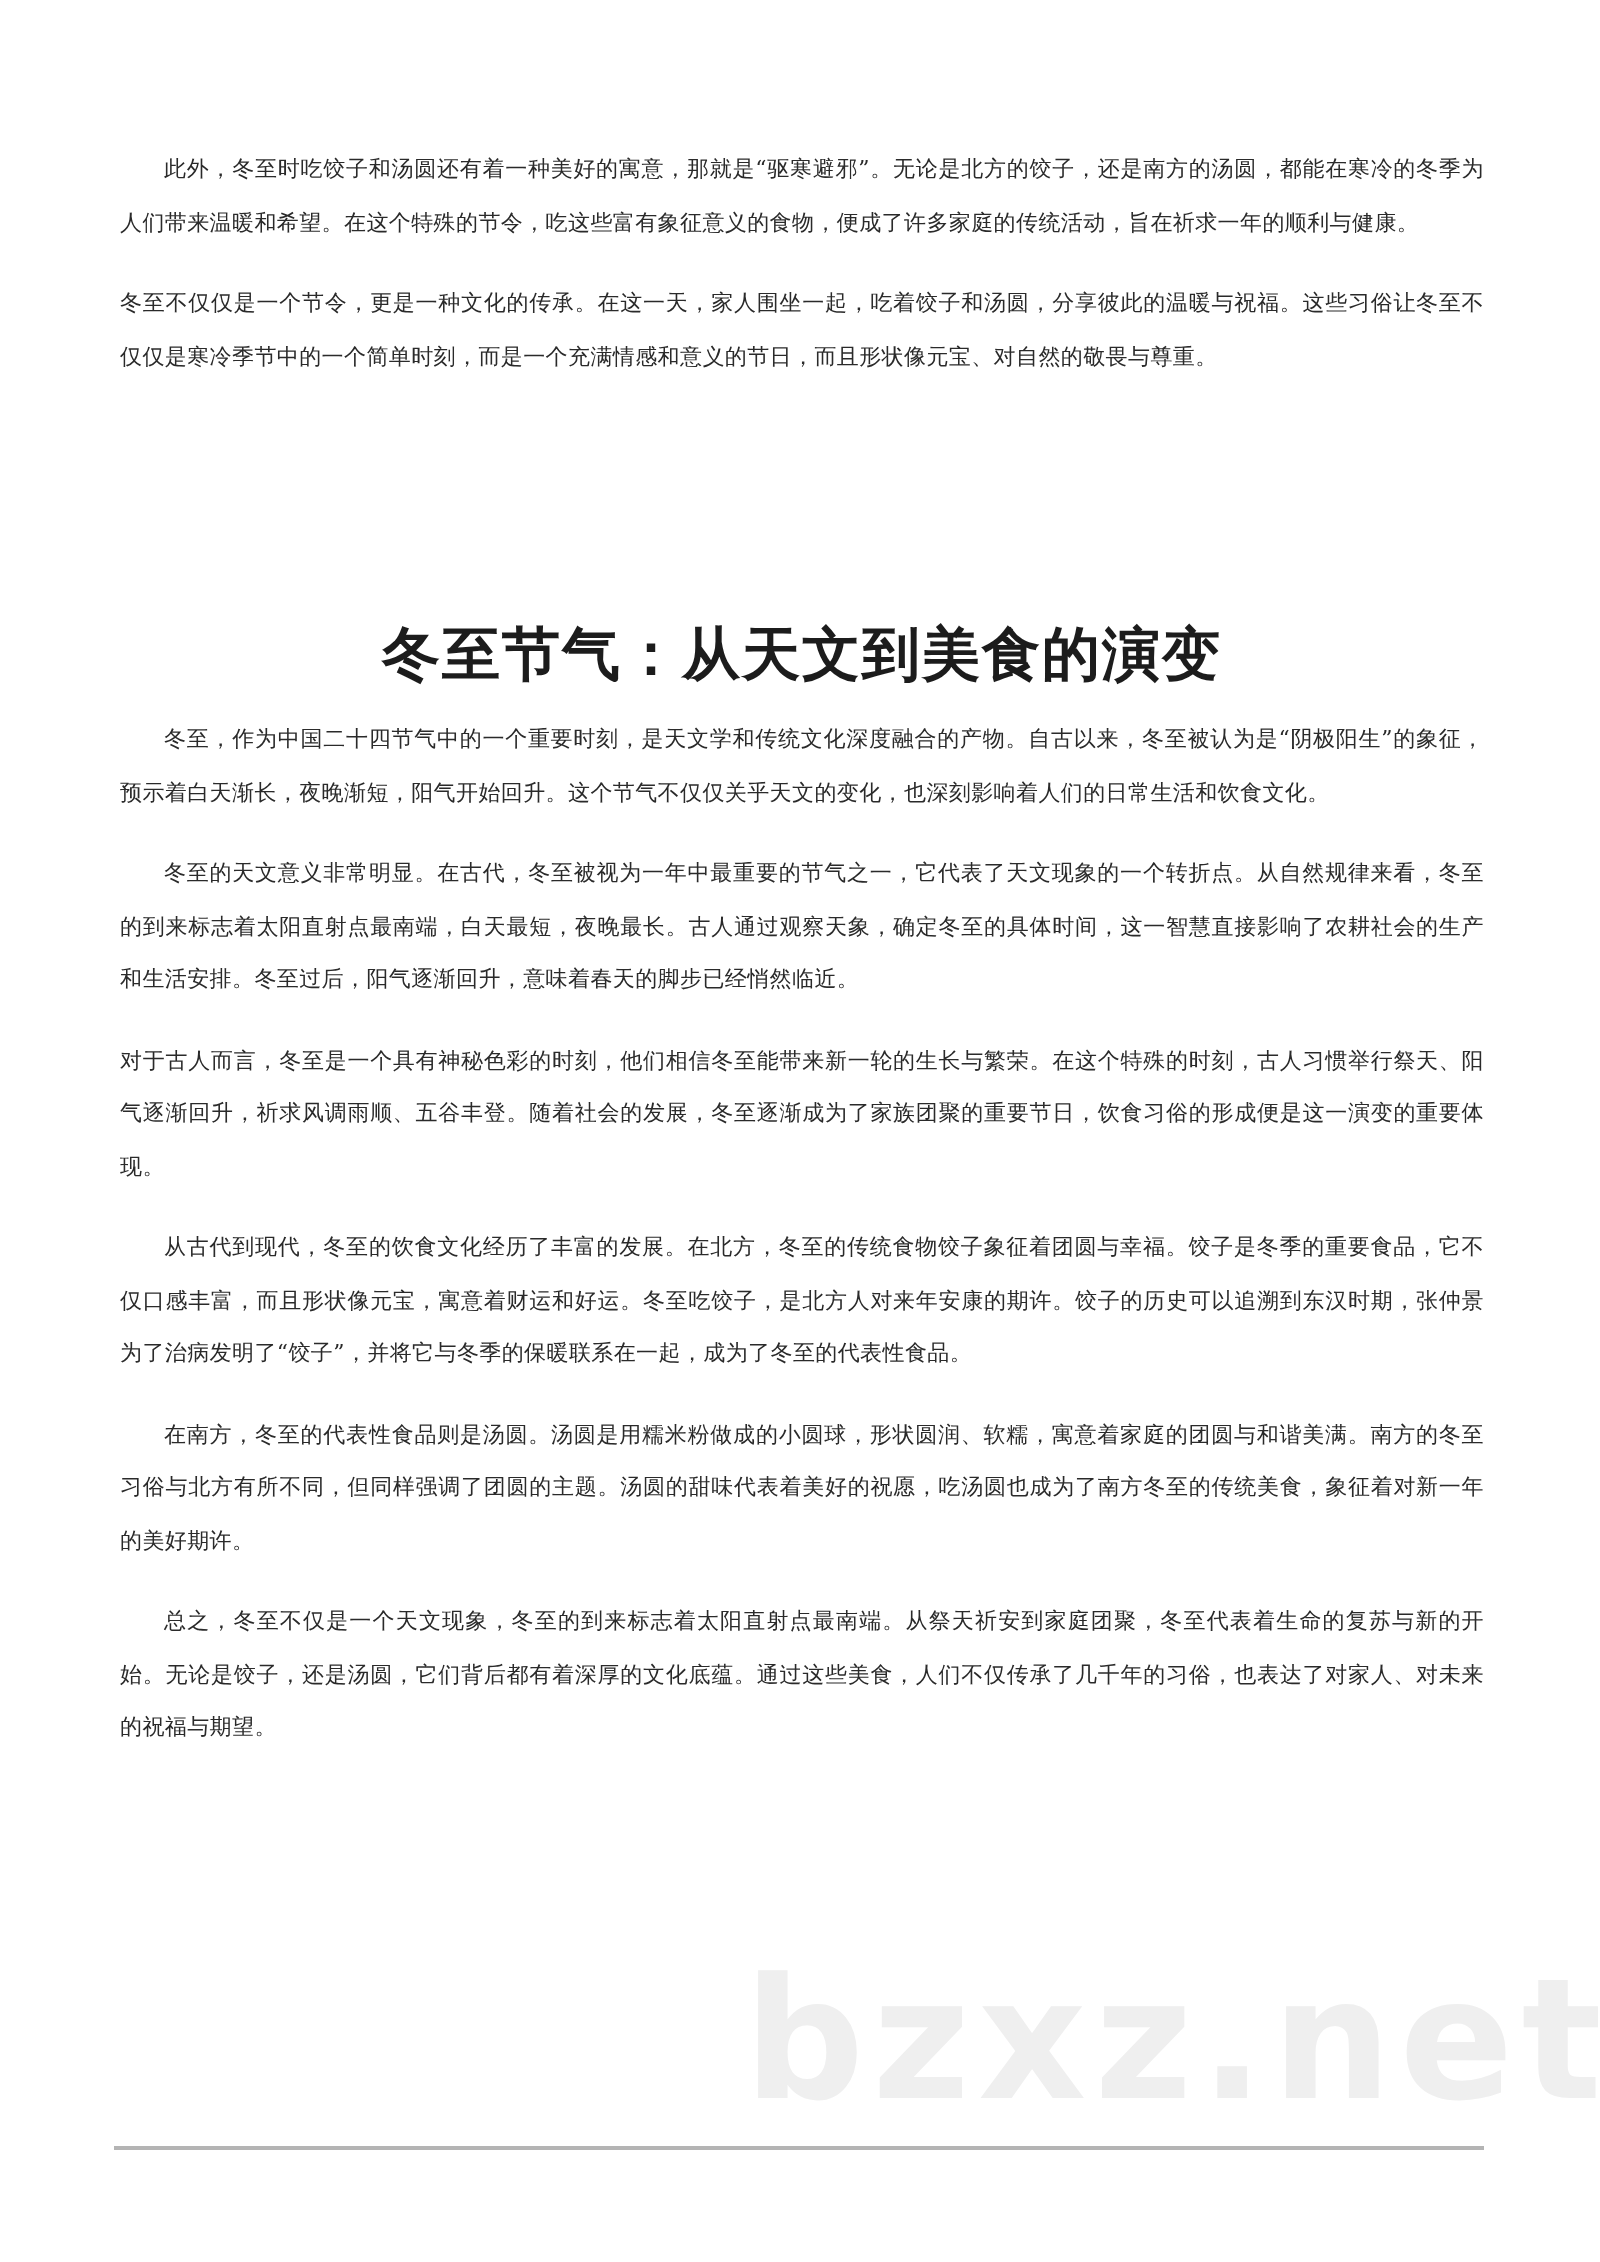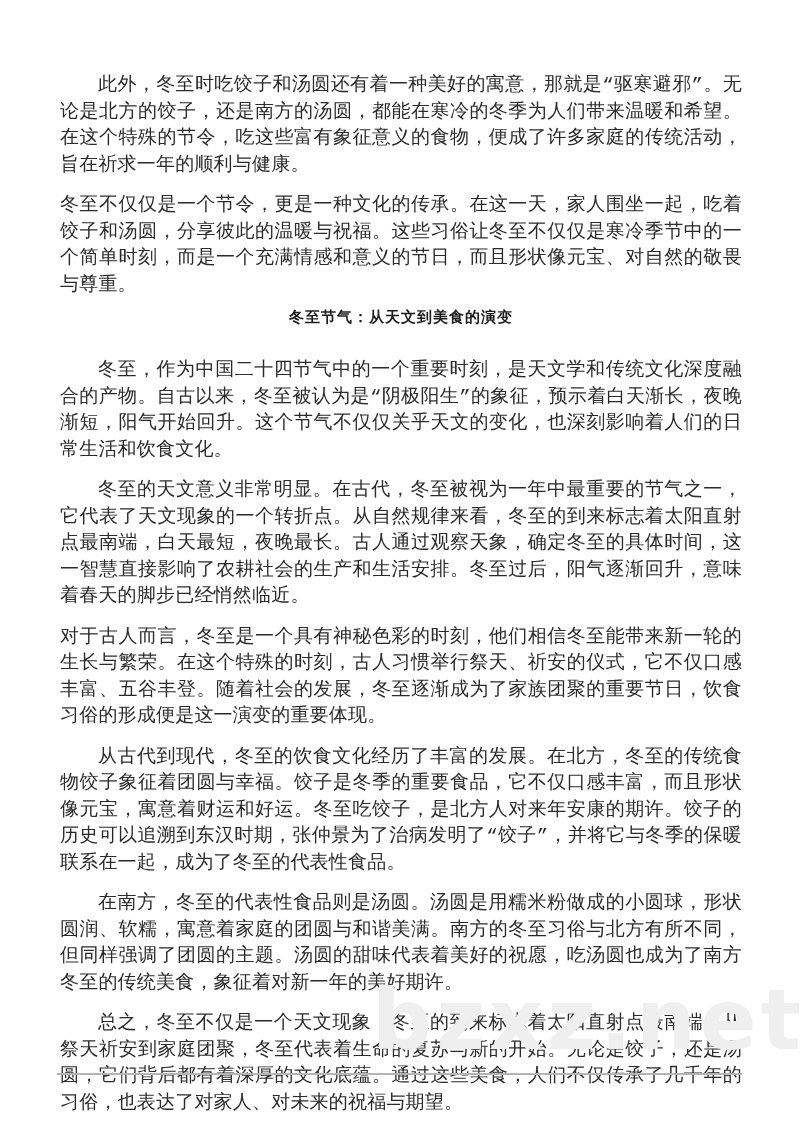--- a/index.html
+++ b/index.html
@@ -4,32 +4,31 @@
   <style>
     html, body { margin: 0; padding: 0; background: #ffffff; }
     body {
       width: 800px; height: 1131px; position: relative; overflow: hidden;
       font-family: "DejaVu Serif", "Liberation Serif", serif;
       color: #2a2a2a;
     }
     .page { position: absolute; left: 60px; top: 72px; width: 682px; }
     p {
       margin: 0 0 14px 0;
-      font-size: 19px;
+      font-size: 11px;
       line-height: 26.5px;
       text-align: justify;
       letter-spacing: 0.2px;
-      font-family: Liberation Mono, monospace;
     }
     p.indent { text-indent: 2em; }
     h1 {
       position: absolute; left: 0; top: 236px; width: 682px;
       margin: 0; text-align: center;
       font-family: "DejaVu Sans", "Liberation Sans", sans-serif;
-      font-size: 15px; font-weight: bold; color: #1c1c1c;
+      font-size: 29px; font-weight: bold; color: #1c1c1c;
       letter-spacing: 1px;
     }
     .section2 { position: absolute; left: 0; top: 285px; width: 682px; }
     .watermark {
       position: absolute; left: 372px; top: 978px;
       font-family: "DejaVu Sans", "Liberation Sans", sans-serif;
       font-size: 84px; font-weight: bold; color: #efefef;
       letter-spacing: 4px; line-height: 1;
       user-select: none;
     }
@@ -50,21 +49,21 @@
   <div>
     <p class="indent">此外，冬至时吃饺子和汤圆还有着一种美好的寓意，那就是“驱寒避邪”。无论是北方的饺子，还是南方的汤圆，都能在寒冷的冬季为人们带来温暖和希望。在这个特殊的节令，吃这些富有象征意义的食物，便成了许多家庭的传统活动，旨在祈求一年的顺利与健康。</p>
     <p>冬至不仅仅是一个节令，更是一种文化的传承。在这一天，家人围坐一起，吃着饺子和汤圆，分享彼此的温暖与祝福。这些习俗让冬至不仅仅是寒冷季节中的一个简单时刻，而是一个充满情感和意义的节日，而且形状像元宝、对自然的敬畏与尊重。</p>
   </div>
 
   <h1>冬至节气：从天文到美食的演变</h1>
 
   <div class="section2">
     <p class="indent">冬至，作为中国二十四节气中的一个重要时刻，是天文学和传统文化深度融合的产物。自古以来，冬至被认为是“阴极阳生”的象征，预示着白天渐长，夜晚渐短，阳气开始回升。这个节气不仅仅关乎天文的变化，也深刻影响着人们的日常生活和饮食文化。</p>
     <p class="indent">冬至的天文意义非常明显。在古代，冬至被视为一年中最重要的节气之一，它代表了天文现象的一个转折点。从自然规律来看，冬至的到来标志着太阳直射点最南端，白天最短，夜晚最长。古人通过观察天象，确定冬至的具体时间，这一智慧直接影响了农耕社会的生产和生活安排。冬至过后，阳气逐渐回升，意味着春天的脚步已经悄然临近。</p>
-    <p>对于古人而言，冬至是一个具有神秘色彩的时刻，他们相信冬至能带来新一轮的生长与繁荣。在这个特殊的时刻，古人习惯举行祭天、祈安的仪式，它不仅口感丰富、五谷丰登。随着社会的发展，冬至逐渐成为了家族团聚的重要节日，饮食习俗的形成便是这一演变的重要体现。</p>
+    <p>对于古人而言，冬至是一个具有神秘色彩的时刻，他们相信冬至能带来新一轮的生长与繁荣。在这个特殊的时刻，古人习惯举行祭天、阳气逐渐回升，祈求风调雨顺、五谷丰登。随着社会的发展，冬至逐渐成为了家族团聚的重要节日，饮食习俗的形成便是这一演变的重要体现。</p>
     <p class="indent">从古代到现代，冬至的饮食文化经历了丰富的发展。在北方，冬至的传统食物饺子象征着团圆与幸福。饺子是冬季的重要食品，它不仅口感丰富，而且形状像元宝，寓意着财运和好运。冬至吃饺子，是北方人对来年安康的期许。饺子的历史可以追溯到东汉时期，张仲景为了治病发明了“饺子”，并将它与冬季的保暖联系在一起，成为了冬至的代表性食品。</p>
     <p class="indent">在南方，冬至的代表性食品则是汤圆。汤圆是用糯米粉做成的小圆球，形状圆润、软糯，寓意着家庭的团圆与和谐美满。南方的冬至习俗与北方有所不同，但同样强调了团圆的主题。汤圆的甜味代表着美好的祝愿，吃汤圆也成为了南方冬至的传统美食，象征着对新一年的美好期许。</p>
     <p class="indent">总之，冬至不仅是一个天文现象，冬至的到来标志着太阳直射点最南端。从祭天祈安到家庭团聚，冬至代表着生命的复苏与新的开始。无论是饺子，还是汤圆，它们背后都有着深厚的文化底蕴。通过这些美食，人们不仅传承了几千年的习俗，也表达了对家人、对未来的祝福与期望。</p>
   </div>
 </div>
 
 <div class="watermark">bzxz.net</div>
 <div class="footer-line"></div>
 <div class="footer-url">www. bzxz. net</div>
 

